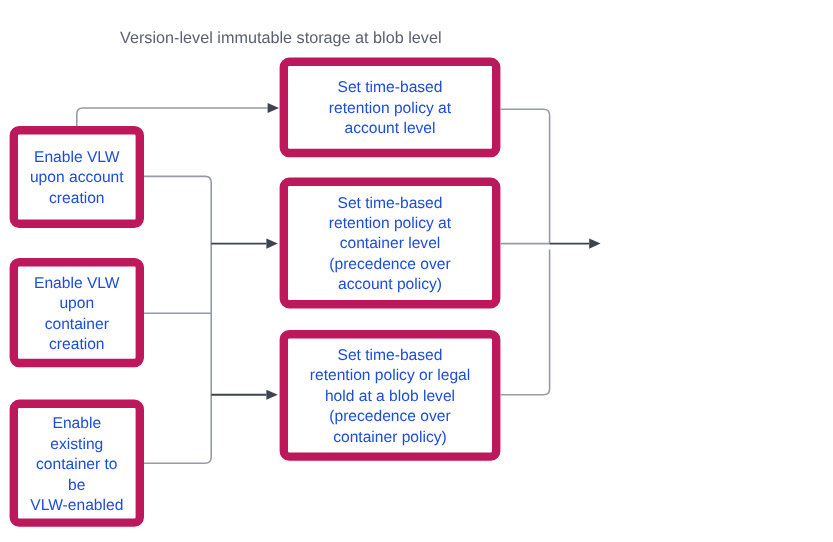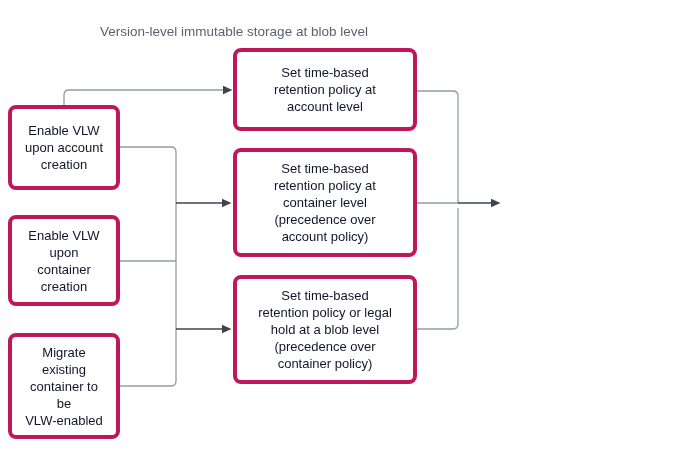--- a/index.html
+++ b/index.html
@@ -22,24 +22,24 @@
     width: 432px;
     text-align: center;
     font-size: 13.5px;
     color: #5a6170;
     white-space: nowrap;
     padding-left: 18px;
   }
   .node {
     position: absolute;
     box-sizing: border-box;
-    border: 4px solid #be185d;
+    border: 7px solid #be185d;
     border-radius: 8px;
     background: #ffffff;
-    color: #0f172a;
+    color: #1d4ed8;
     font-size: 13px;
     line-height: 17px;
     text-align: center;
     display: flex;
     align-items: center;
     justify-content: center;
     white-space: pre-line;
     padding: 2px 4px;
   }
   svg.connectors {
@@ -61,21 +61,21 @@
 
   <div class="node" style="left:8px;   top:105px; width:112px; height:85px;">Enable VLW
 upon account
 creation</div>
 
   <div class="node" style="left:8px;   top:215px; width:112px; height:91px;">Enable VLW
 upon
 container
 creation</div>
 
-  <div class="node" style="left:8px;   top:333px; width:112px; height:106px;">Migrate
+  <div class="node" style="left:8px;   top:333px; width:112px; height:106px;">Enable
 existing
 container to
 be
 VLW-enabled</div>
 
   <div class="node" style="left:233px; top:48px;  width:184px; height:83px;">Set time-based
 retention policy at
 account level</div>
 
   <div class="node" style="left:233px; top:148px; width:184px; height:109px;">Set time-based

